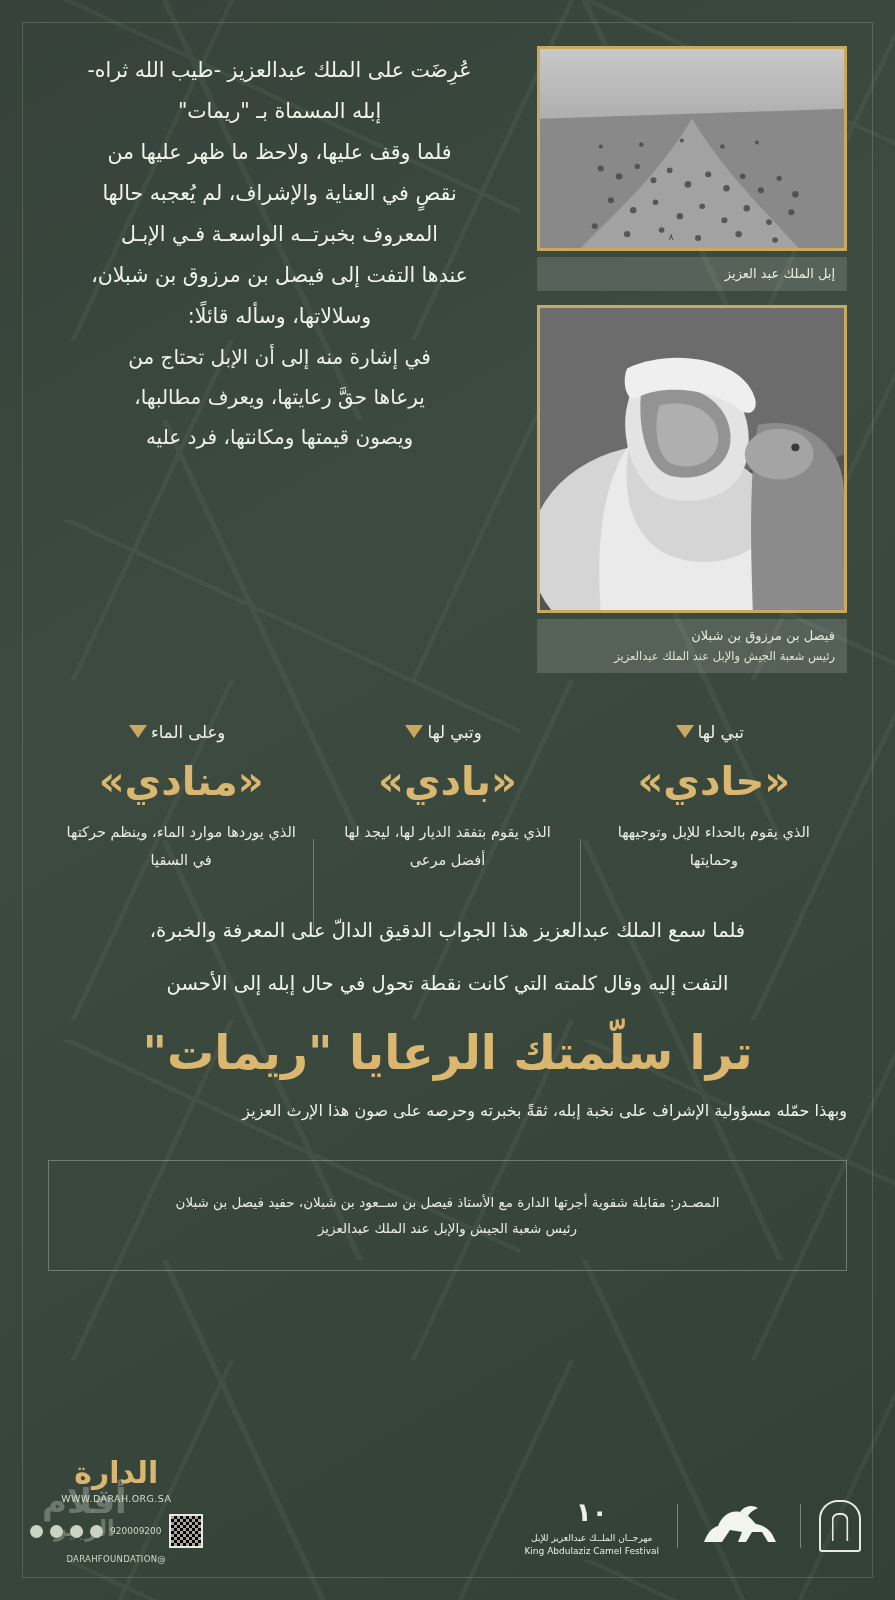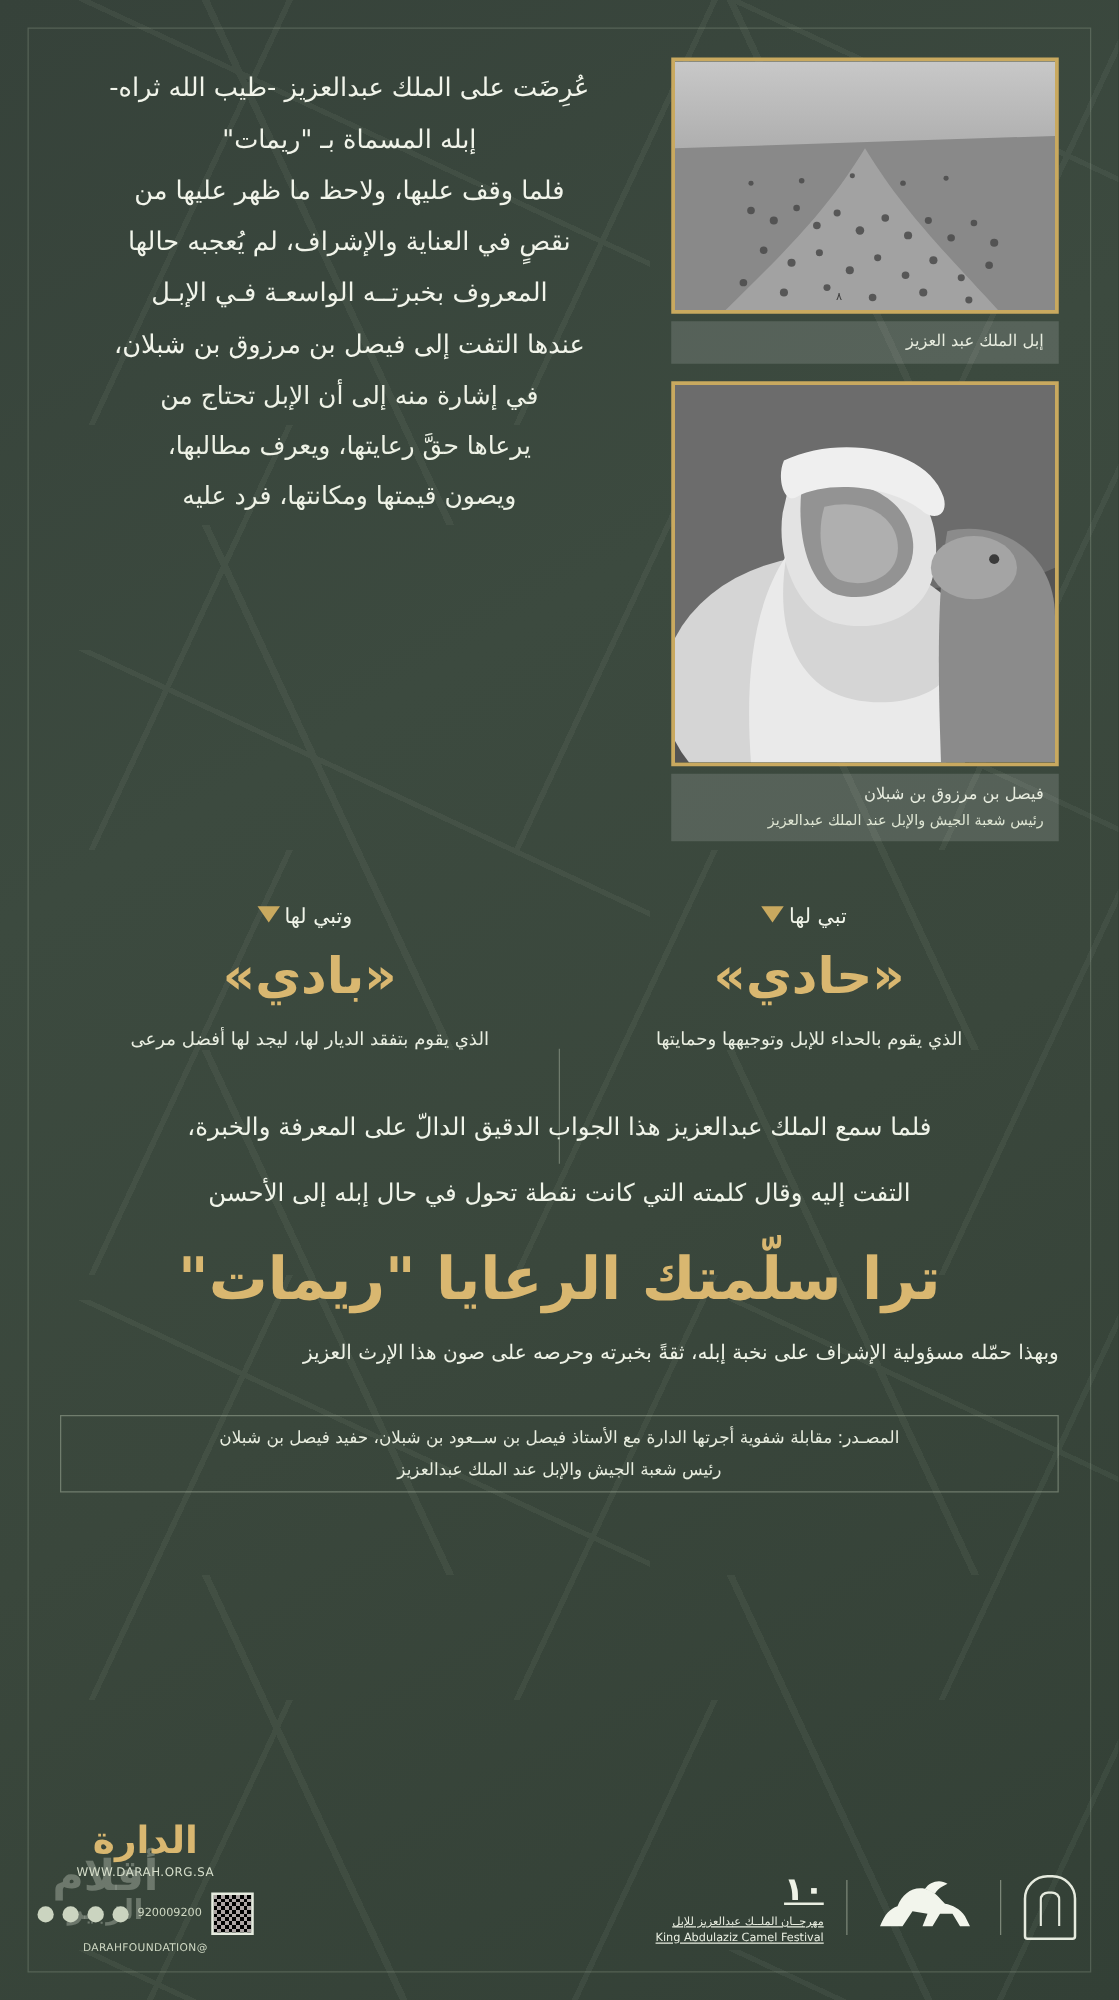--- a/index.html
+++ b/index.html
@@ -188,21 +188,21 @@
   }
 
   .source {
     margin: 34px auto 0 auto;
     width: 100%;
     border: 1px solid rgba(200,212,188,0.38);
     color: #e8eddf;
     font-size: 13.5px;
     line-height: 1.95;
     text-align: center;
-    padding: 4px 18px;
+    padding: 28px 18px;
     box-sizing: border-box;
   }
 
   
   .footer {
     position: absolute;
     left: 0; right: 0;
     bottom: 0;
     height: 180px;
   }
@@ -265,24 +265,23 @@
     align-items: center;
     gap: 18px;
   }
   .sep {
     width: 1px;
     height: 44px;
     background: rgba(210,220,200,0.45);
   }
   .fest {
     color: #e9eee1;
-    text-align: right;
+    text-align: center;
     font-size: 9px;
     line-height: 1.45;
-    text-decoration: underline;
   }
   .fest .num {
     font-size: 26px;
     color: #eef2e6;
     font-weight: bold;
   }
   .camel-logo {
     color: #f2f5ec;
     font-size: 30px;
     line-height: 1;
@@ -407,20 +406,21 @@
       </div>
 
       <div class="intro-wrap" style="flex:1 1 auto;">
         <div class="intro">
           <p>عُرِضَت على الملك عبدالعزيز -طيب الله ثراه-</p>
           <p>إبله المسماة بـ "ريمات"</p>
           <p>فلما وقف عليها، ولاحظ ما ظهر عليها من</p>
           <p>نقصٍ في العناية والإشراف، لم يُعجبه حالها</p>
           <p>المعروف بخبرتــه الواسعـة فـي الإبـل</p>
           <p>عندها التفت إلى فيصل بن مرزوق بن شبلان،</p>
+          <p>وسلالاتها، وسأله قائلًا:</p>
         </div>
 
 
         <div class="intro2">
           <p style="margin:0">في إشارة منه إلى أن الإبل تحتاج من</p>
           <p style="margin:0">يرعاها حقَّ رعايتها، ويعرف مطالبها،</p>
           <p style="margin:0">ويصون قيمتها ومكانتها، فرد عليه</p>
         </div>
       </div>
     </div>
@@ -434,20 +434,28 @@
         <div class="word">«حادي»</div>
         <div class="desc">الذي يقوم بالحداء للإبل وتوجيهها وحمايتها</div>
       </div>
       <div class="col">
         <div class="tag">
           <span class="marker"></span>
           <span>وتبي لها</span>
         </div>
         <div class="word">«بادي»</div>
         <div class="desc">الذي يقوم بتفقد الديار لها، ليجد لها أفضل مرعى</div>
+      </div>
+      <div class="col">
+        <div class="tag">
+          <span class="marker"></span>
+          <span>وعلى الماء</span>
+        </div>
+        <div class="word">«منادي»</div>
+        <div class="desc">الذي يوردها موارد الماء، وينظم حركتها في السقيا</div>
       </div>
     </div>
 
     <div class="narr">
       <p style="margin:14px">فلما سمع الملك عبدالعزيز هذا الجواب الدقيق الدالّ على المعرفة والخبرة،</p>
       <p style="margin:0">التفت إليه وقال كلمته التي كانت نقطة تحول في حال إبله إلى الأحسن</p>
     </div>
 
     <div class="quote">ترا سلّمتك الرعايا "ريمات"</div>
 

